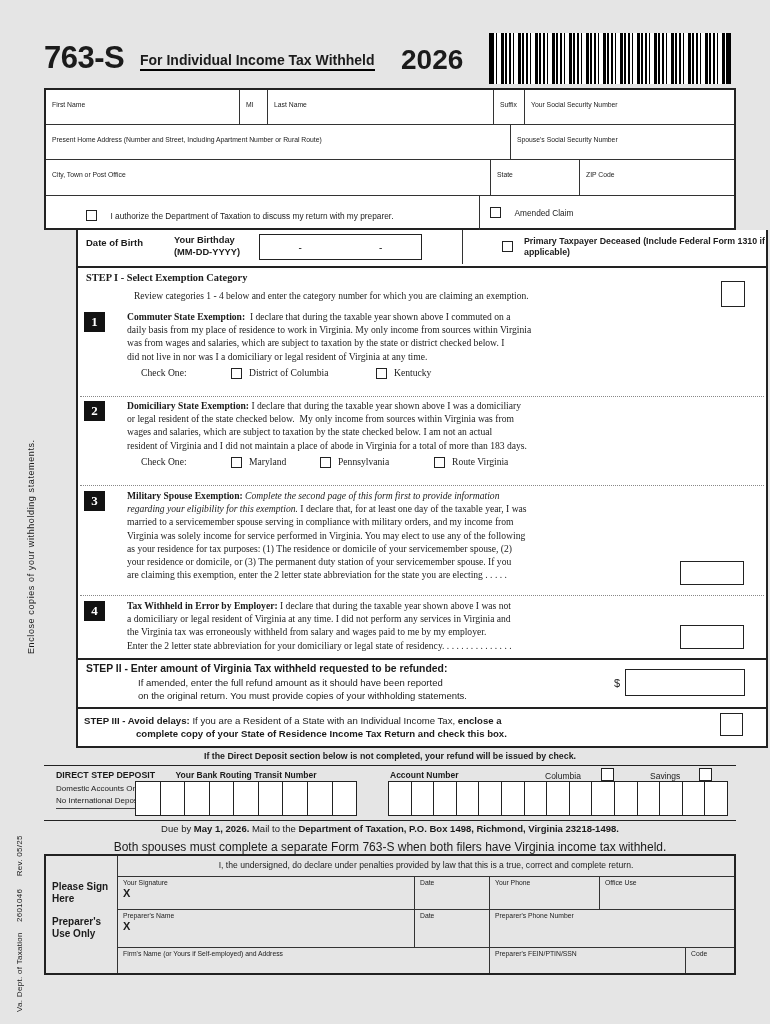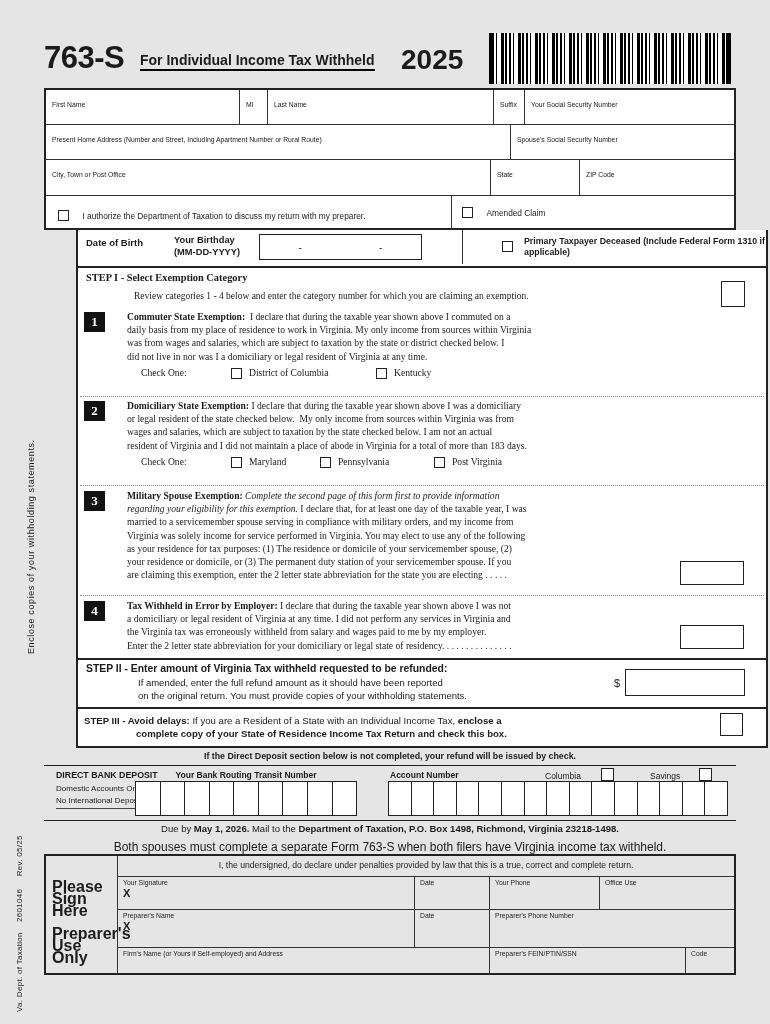--- a/index.html
+++ b/index.html
@@ -51,55 +51,55 @@
   
   .sig-table { position:absolute; border:2px solid #222; display:flex; }
   .sig-left { width:72px; border-right:1px solid #333; padding:25px 0 0 6px; }
   .sig-right { flex:1; display:flex; flex-direction:column; }
   .sig-header { height:21px; border-bottom:1px solid #333; font-size:8.6px; text-align:center; padding-top:4px; }
   .sig-row { display:flex; border-bottom:1px solid #333; }
   .sig-row:last-child { border-bottom:none; }
   .sig-cell { border-right:1px solid #333; padding:2px 0 0 5px; overflow:hidden; }
   .sig-cell:last-child { border-right:none; }
   .sig-x { font-size:11px; font-weight:bold; margin-top:1px; }
-  .sig-lbl { font-size:16px; font-weight:bold; line-height:12px; }
+  .sig-lbl { font-size:10px; font-weight:bold; line-height:12px; }
 
   .vert { position:absolute; transform:rotate(-90deg); transform-origin:0 0; white-space:pre; }
   .rule { position:absolute; border-top:1.5px solid #222; }
 </style>
 </head>
 <body>
 
 <div class="page">
 
   <div class="abs form-num" style="left:44px; top:40px;">763-S</div>
   <div class="abs form-title" style="left:140px; top:52px;">
     <div class="ul">For Individual Income Tax Withheld</div>
   </div>
-  <div class="abs tax-year" style="left:401px; top:44px;">2025</div>
+  <div class="abs tax-year" style="left:401px; top:44px;">2026</div>
   <div class="abs barcode" style="left:489px; top:33px; width:242px; height:51px;"></div>
 
   <div class="box" style="left:44px; top:88px; width:692px; height:142px;">
     <div class="frow" style="height:35px;">
       <div class="fcell" style="width:194px;"><span class="flabel">First Name</span></div>
       <div class="fcell" style="width:28px;"><span class="flabel">MI</span></div>
       <div class="fcell" style="width:226px;"><span class="flabel">Last Name</span></div>
       <div class="fcell" style="width:31px;"><span class="flabel">Suffix</span></div>
       <div class="fcell" style="flex:1;"><span class="flabel">Your Social Security Number</span></div>
     </div>
     <div class="frow" style="height:35px;">
       <div class="fcell" style="width:465px;"><span class="flabel">Present Home Address (Number and Street, Including Apartment Number or Rural Route)</span></div>
       <div class="fcell" style="flex:1;"><span class="flabel">Spouse's Social Security Number</span></div>
     </div>
     <div class="frow" style="height:36px;">
       <div class="fcell" style="width:445px;"><span class="flabel">City, Town or Post Office</span></div>
       <div class="fcell" style="width:89px;"><span class="flabel">State</span></div>
       <div class="fcell" style="flex:1;"><span class="flabel">ZIP Code</span></div>
     </div>
-    <div class="frow" style="height:34px;">
+    <div class="frow" style="height:34px;margin-left:28px;">
       <div class="fcell" style="width:406px; padding-top:9px; padding-left:12px;">
         <span class="cb"></span>
         <span style="font-size:8.3px; margin-left:9px;">I authorize the Department of Taxation to discuss my return with my preparer.</span>
       </div>
       <div class="fcell" style="flex:1; padding-top:6px; padding-left:10px;">
         <span class="cb"></span>
         <span style="font-size:8.3px; margin-left:9px;">Amended Claim</span>
       </div>
     </div>
   </div>
@@ -146,21 +146,21 @@
 or legal resident of the state checked below.  My only income from sources within Virginia was from
 wages and salaries, which are subject to taxation by the state checked below. I am not an actual
 resident of Virginia and I did not maintain a place of abode in Virginia for a total of more than 183 days.</span></div>
       <div class="checkrow" style="left:57px; top:57px; width:600px; height:16px;">
         <span class="abs" style="left:0; top:0;">Check One:</span>
         <span class="cb abs" style="left:90px; top:1px;"></span>
         <span class="abs" style="left:108px; top:0;">Maryland</span>
         <span class="cb abs" style="left:179px; top:1px;"></span>
         <span class="abs" style="left:197px; top:0;">Pennsylvania</span>
         <span class="cb abs" style="left:293px; top:1px;"></span>
-        <span class="abs" style="left:311px; top:0;">Post Virginia</span>
+        <span class="abs" style="left:311px; top:0;">Route Virginia</span>
       </div>
     </div>
     <div class="dotsep" style="left:2px; top:217px; width:684px;"></div>
 
     <div class="abs" style="left:6px; top:221px; width:680px; height:96px;">
       <span class="badge" style="left:0; top:2px;">3</span>
       <div class="cattext" style="left:43px; top:0; width:578px;"><span class="b">Military Spouse Exemption: </span><span class="i">Complete the second page of this form first to provide information
 regarding your eligibility for this exemption.</span><span> I declare that, for at least one day of the taxable year, I was
 married to a servicemember spouse serving in compliance with military orders, and my income from
 Virginia was solely income for service performed in Virginia. You may elect to use any of the following
@@ -191,21 +191,21 @@
 
   <div class="box nt" style="left:44px; top:709px; width:692px; height:39px;padding-left:36px;">
     <div class="abs pre" style="left:6px; top:5px; width:620px; font-size:9.6px; line-height:13px; padding-left:52px; text-indent:-52px;"><span class="b">STEP III - Avoid delays:</span><span> If you are a Resident of a State with an Individual Income Tax, </span><span class="b">enclose a
 complete copy of your State of Residence Income Tax Return and check this box.</span></div>
     <div class="entrybox" style="left:642px; top:4px; width:23px; height:23px;"></div>
   </div>
 
   <div class="abs ctr b" style="left:44px; top:751px; width:692px; font-size:8.8px;">If the Direct Deposit section below is not completed, your refund will be issued by check.</div>
   <div class="rule" style="left:44px; top:765px; width:692px;"></div>
 
-  <div class="abs b" style="left:56px; top:770px; font-size:8.8px;">DIRECT BANK DEPOSIT</div>
+  <div class="abs b" style="left:56px; top:770px; font-size:8.8px;">DIRECT STEP DEPOSIT</div>
   <div class="abs" style="left:56px; top:784px; font-size:8px;">Domestic Accounts Only</div>
   <div class="abs" style="left:56px; top:796px; font-size:8px; border-bottom:1px solid #444; padding-bottom:3px;">No International Deposits</div>
 
   <div class="abs ctr b" style="left:135px; top:770px; width:222px; font-size:8.5px;">Your Bank Routing Transit Number</div>
   <div class="boxesrow" style="left:135px; top:781px; width:222px; height:35px;">
       <span class="boxcell"></span>
       <span class="boxcell"></span>
       <span class="boxcell"></span>
       <span class="boxcell"></span>
       <span class="boxcell"></span>

